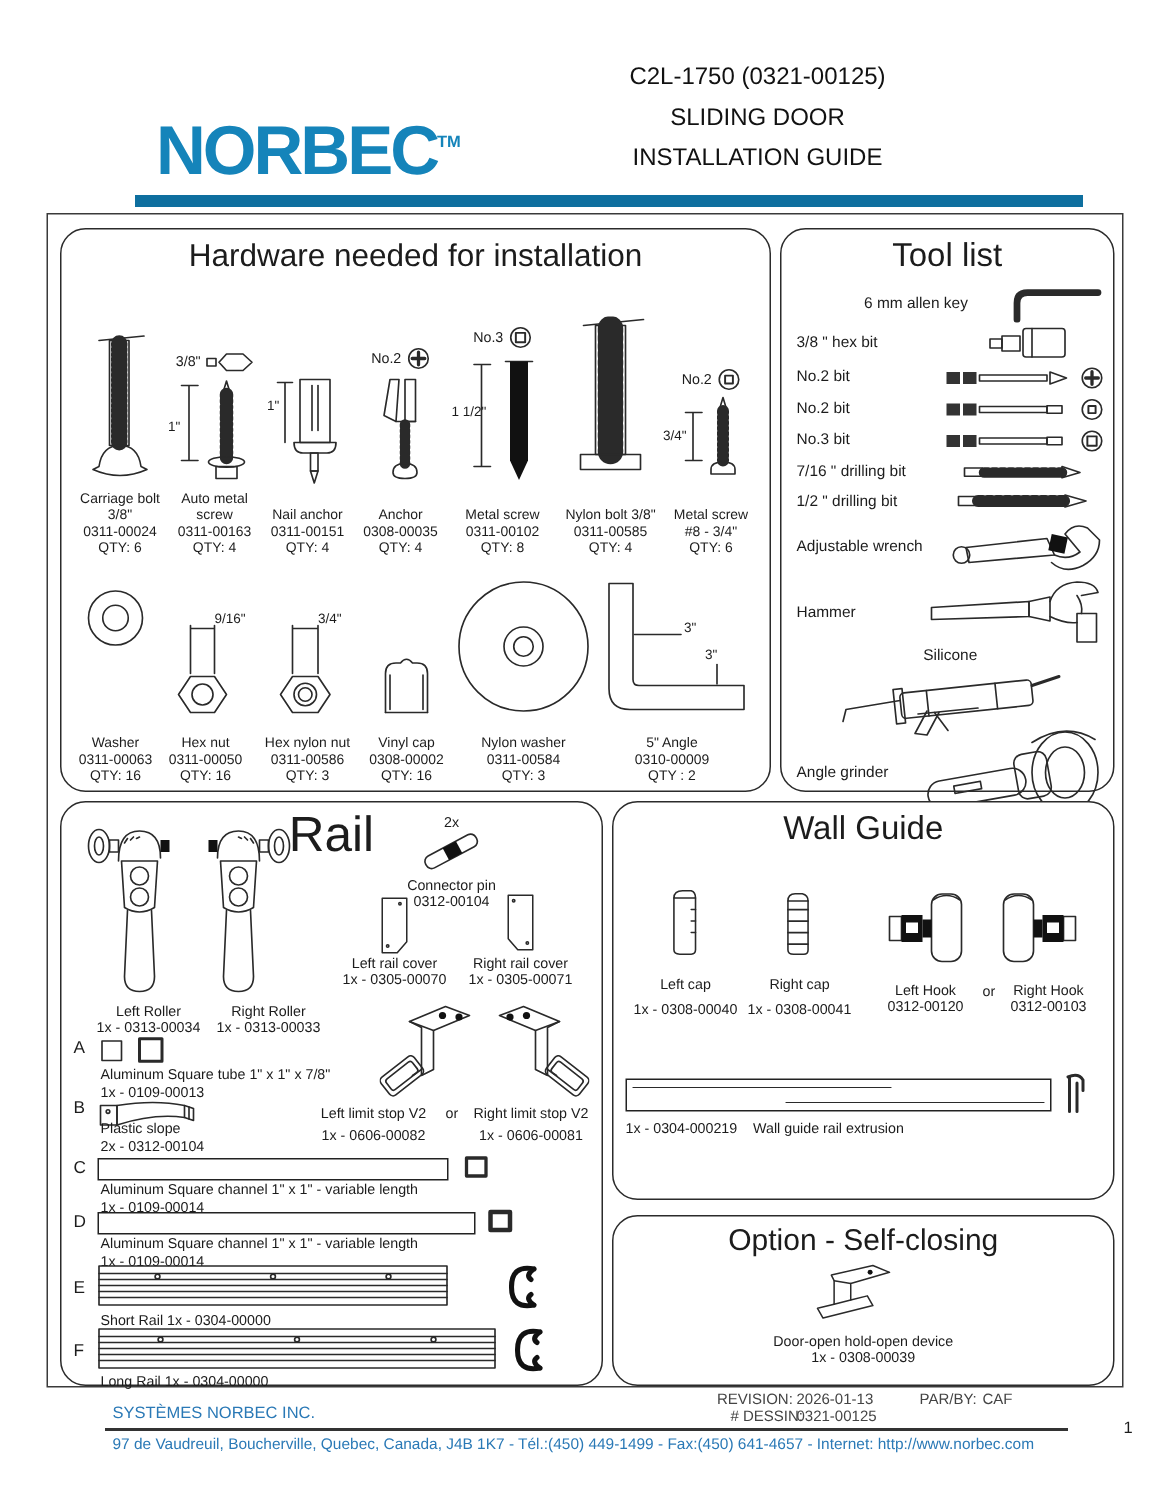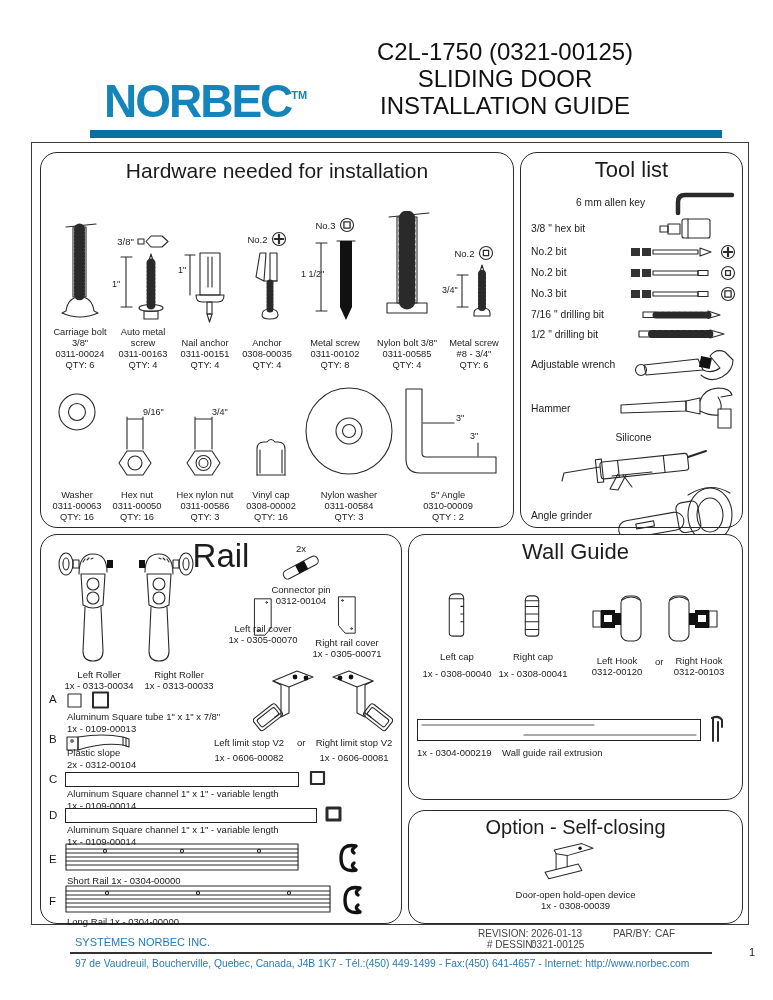--- a/index.html
+++ b/index.html
@@ -7,21 +7,21 @@
         font-family:"Liberation Sans", sans-serif;color:#1c1c1c;}
   .abs{position:absolute;}
   .panel{position:absolute;border:1.6px solid #2b2b2b;border-radius:17px;background:#fff;}
   .ptitle{position:absolute;left:0;right:0;text-align:center;color:#1c1c1c;font-weight:400;}
   svg{stroke:#2a2a2a;fill:none;stroke-width:1.1;stroke-linecap:round;stroke-linejoin:round;}
   
   #logo{position:absolute;left:104px;top:72px;font-size:46px;font-weight:800;letter-spacing:-2px;
         color:#1584BA;line-height:46px;}
   #logo sup{font-size:11px;letter-spacing:0;font-weight:700;vertical-align:18px;}
   #title-block{position:absolute;left:355px;top:38px;width:300px;text-align:center;
-        font-size:24px;line-height:27px;color:#111;}
+        font-size:16px;line-height:27px;color:#111;}
   #blue-bar{position:absolute;left:90px;top:130px;width:632px;height:8px;background:#0E6F9F;}
   #outer-box{position:absolute;left:31px;top:142px;width:716px;height:781px;border:1.8px solid #3a3a3a;}
   
   .hw-row{position:absolute;left:8px;display:flex;align-items:flex-end;}
   .cell{display:flex;flex-direction:column;justify-content:flex-end;align-items:center;position:relative;}
   .cap{font-size:9.3px;line-height:11px;text-align:center;color:#1c1c1c;}
   .capname{min-height:22px;display:flex;flex-direction:column;justify-content:flex-end;}
   .headlbl{display:flex;align-items:center;gap:3px;font-size:9.5px;margin-bottom:2px;}
   .art{position:relative;display:flex;align-items:flex-end;justify-content:center;margin-bottom:2px;}
   .dim{position:absolute;font-size:9px;color:#1c1c1c;white-space:nowrap;}
@@ -507,21 +507,21 @@
         <path d="M5 2 L23 2 L23 34 L16 42 L5 42 Z"></path>
           <circle cx="18" cy="6" r="0.9"></circle>
           <circle cx="9" cy="37" r="0.9"></circle>
         </svg></div>
     <div class="abs" style="left:292px;top:60px;">
       <svg width="28" height="40" viewBox="0 0 28 44">
         <path d="M5 2 L23 2 L23 42 L12 42 L5 34 Z"></path>
           <circle cx="9" cy="6" r="0.9"></circle>
           <circle cx="19" cy="37" r="0.9"></circle>
         </svg></div>
-    <div class="smc abs" style="left:172px;top:88px;width:100px;">
+    <div class="smc abs" style="left:172px;top:102px;width:100px;">
       <div>Left rail cover</div>
       <div>1x - 0305-00070</div>
       </div>
     <div class="smc abs" style="left:256px;top:102px;width:100px;">
       <div>Right rail cover</div>
       <div>1x - 0305-00071</div>
       </div>
 
     <div class="abs" style="left:212px;top:130px;">
       <svg width="64" height="70" viewBox="0 0 64 70">

